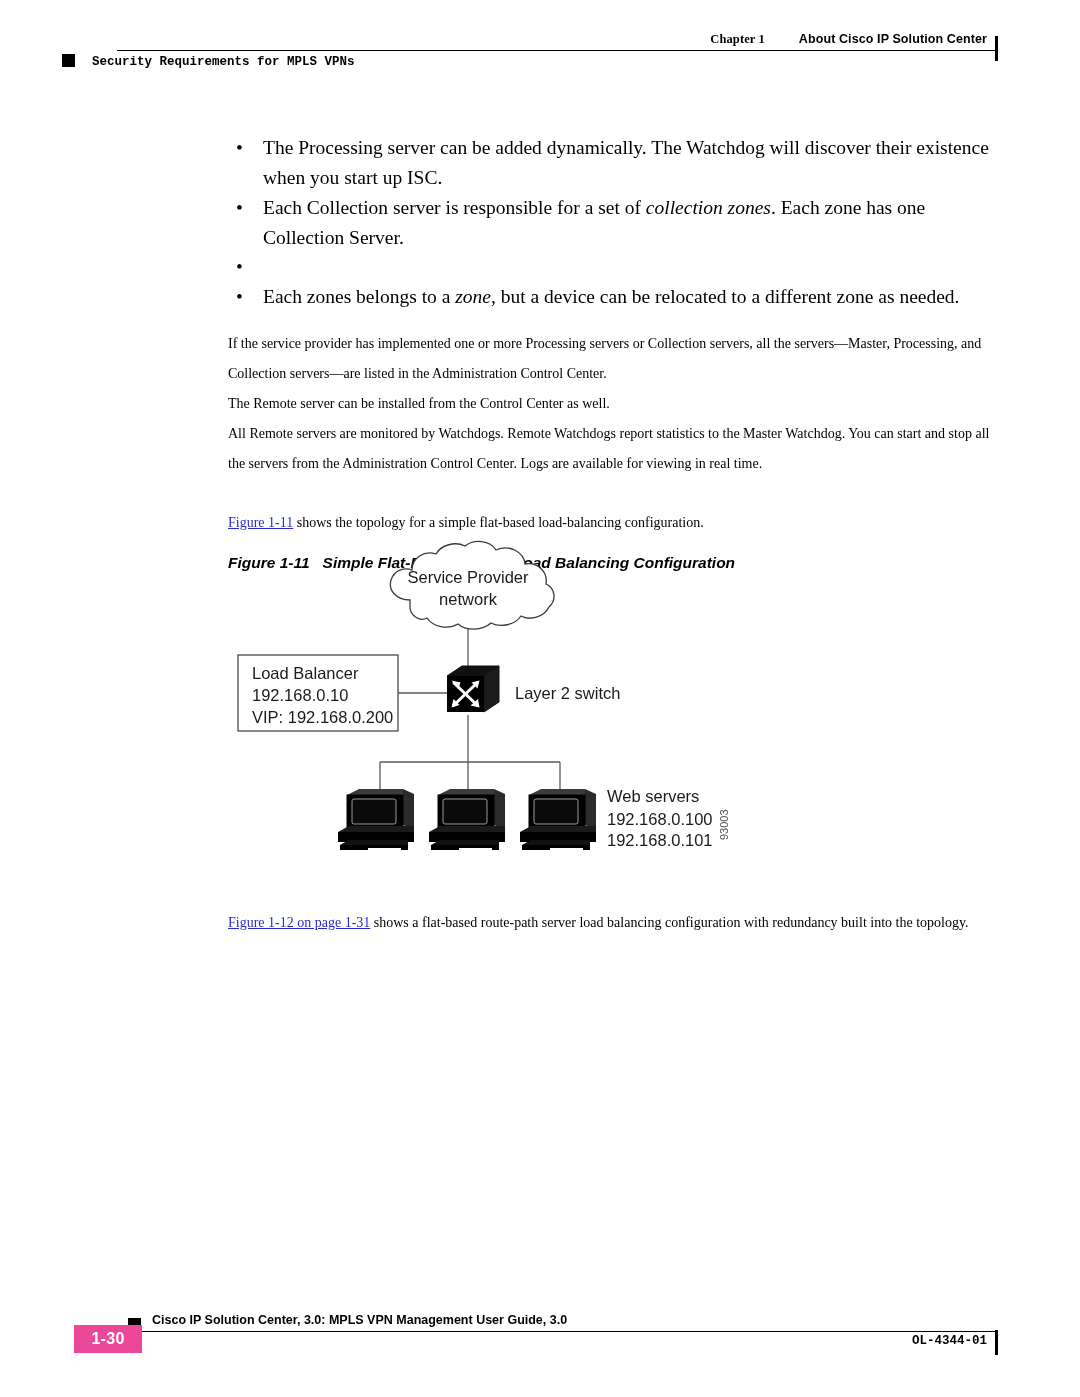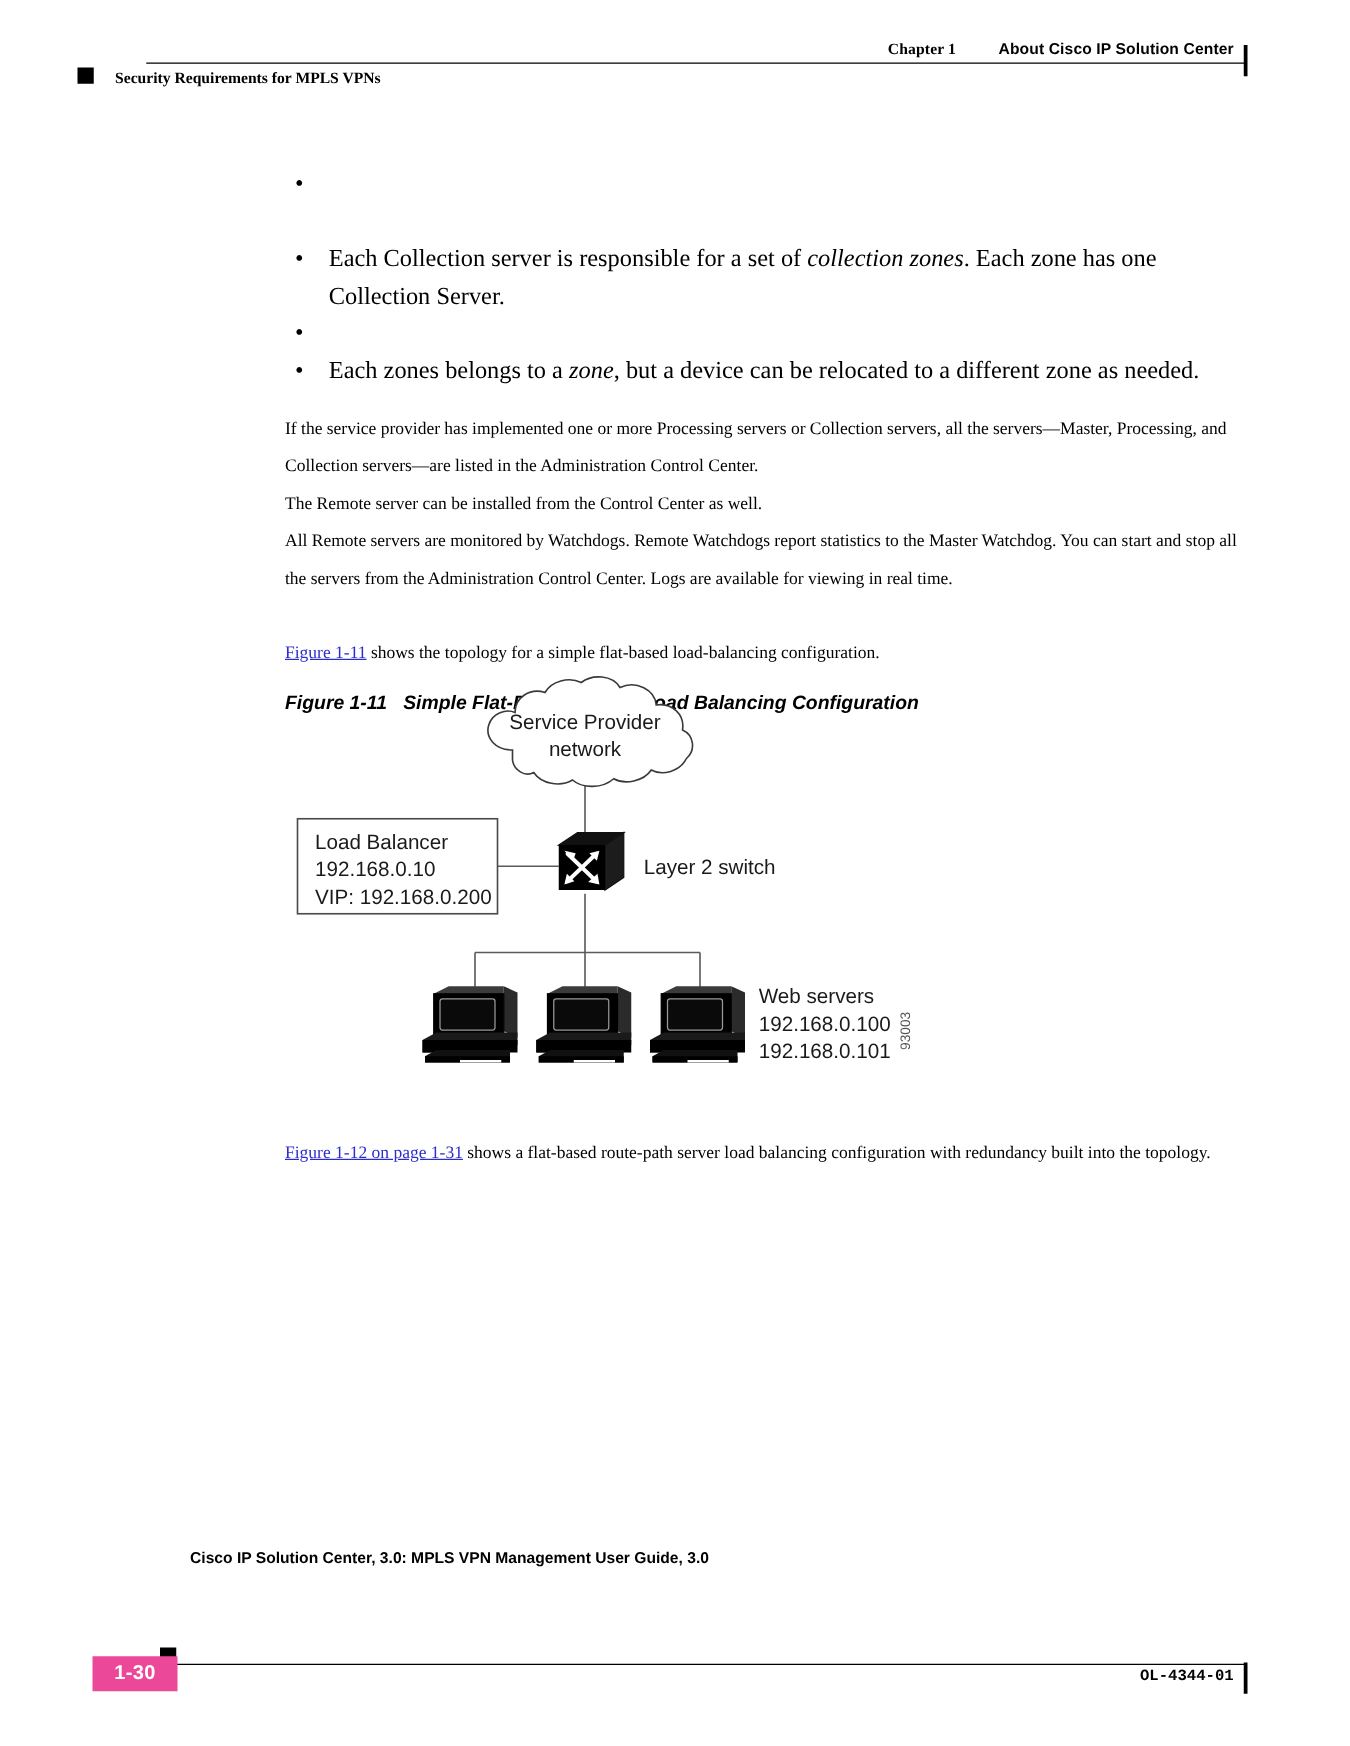--- a/index.html
+++ b/index.html
@@ -45,21 +45,21 @@
   }
   .hdr-square {
     position: absolute;
     left: 62px; top: 54px;
     width: 13px; height: 13px;
     background: #000;
   }
   .hdr-left-text {
     position: absolute;
     left: 92px; top: 55px;
-    font-family: Liberation Serif, serif;
+    font-family: Liberation Mono, monospace;
     font-weight: bold;
     font-size: 12.5px;
     white-space: nowrap;
     text-align: center;
   }
 
   
   #content {
     position: absolute;
     left: 0; top: 0;
@@ -122,21 +122,21 @@
     fill: #555;
   }
   .ftr-square {
     position: absolute;
     left: 128px; top: 1318px;
     width: 13px; height: 13px;
     background: #000;
   }
   .ftr-title {
     position: absolute;
-    left: 152px; top: 1239px;
+    left: 152px; top: 1313px;
     font-family: "Liberation Sans", sans-serif;
     font-weight: bold;
     font-size: 12.5px;
     white-space: nowrap;
   }
   .ftr-rule {
     position: absolute;
     left: 140px; top: 1331px;
     width: 856px; height: 1px;
     background: #000;
@@ -180,21 +180,21 @@
   <div class="hdr-rule"></div>
   <div class="hdr-tick-right"></div>
   <div class="hdr-square"></div>
   <div class="hdr-left-text">Security Requirements for MPLS VPNs</div>
 </div>
 
 <div id="content">
 
   <div class="body-col" style="top:133px;">
     <div class="bullet-row">
-      <span class="dot">•</span>
+      <span class="dot">•</span><span>The Processing server can be added dynamically. The Watchdog will discover their existence when you start up ISC.</span>
     </div>
   </div>
 
   <div class="body-col" style="top:193px;">
     <div class="bullet-row">
       <span class="dot">•</span><span>Each Collection server is responsible for a set of </span><i class="em">collection zones</i><span>. Each zone has one Collection Server.</span>
     </div>
   </div>
 
   <div class="body-col" style="top:252px;">

